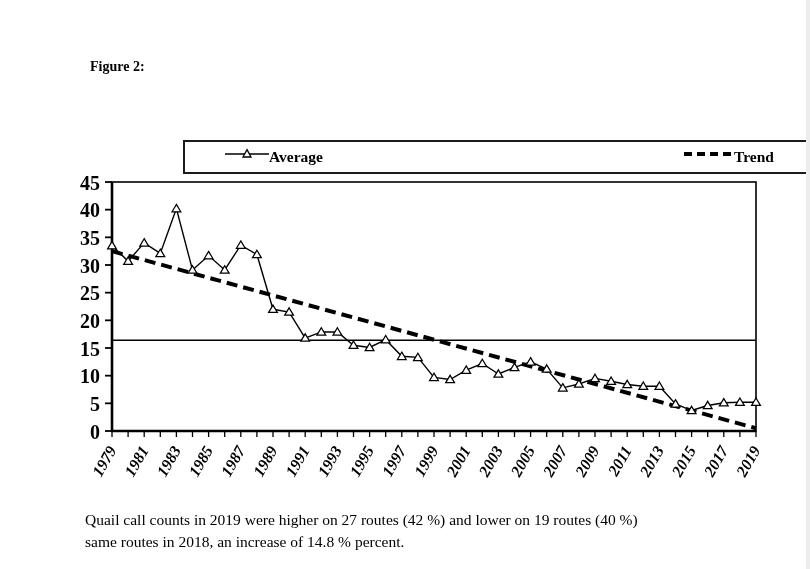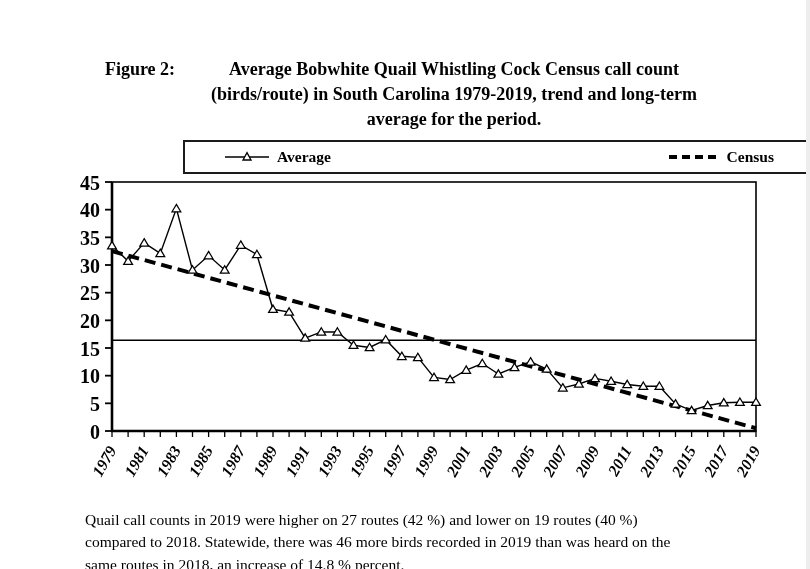--- a/index.html
+++ b/index.html
@@ -16,75 +16,74 @@
     background: #ffffff;
   }
   .page-edge {
     position: absolute; right: 0; top: 0;
     width: 4px; height: 100%;
     background: #ededed;
   }
   .figure-header {
     position: absolute; left: 90px; top: 57px;
     display: flex; align-items: flex-start;
-    font-weight: bold; font-size: 18px; line-height: 1.4; text-align: center;
+    font-weight: bold; font-size: 14px; line-height: 1.4;
   }
   .figure-label { flex: none; width: 100px; }
   .figure-title { width: 528px; }
   .legend-box {
     position: absolute; left: 183px; top: 140px;
     width: 549px; height: 30px;
     border: 2px solid #1b1b1b;
     display: flex; align-items: center;
     justify-content: space-between;
     padding: 0 42px 0 40px;
     background: #fff;
   }
   .legend-item {
-    display: flex; align-items: center; gap: 8px;
+    display: flex; align-items: flex-start; 
     font-weight: bold; font-size: 15.5px;
   }
   .legend-icon { display: inline-block; line-height: 0; }
   .chart-wrap {
     position: absolute; left: 52px; top: 172px;
     width: 720px; height: 330px;
   }
   .footer-text {
     position: absolute; left: 85px; top: 509px;
     width: 672px;
     font-size: 15.5px; line-height: 1.45;
   }
 </style>
 </head>
 <body>
 
 <div class="page">
 
   <div class="figure-header">
     <div class="figure-label">Figure 2:</div>
-    <div class="figure-title">Average Bobwhite Quail Whistling Cock Census call count (birds/route) in South Carolina 1979-2019, trend and long-term average for the period.</div>
   </div>
 
   <div class="legend-box">
     <div class="legend-item">
       <span class="legend-icon">
         <svg width="44" height="12" viewBox="0 0 44 12">
           <line x1="0" y1="6" x2="44" y2="6" stroke="#000" stroke-width="1.5"></line>
           <path d="M 22 1.6 L 26 9 L 18 9 Z" fill="#fff" stroke="#000" stroke-width="1.3"></path>
         </svg>
       </span>
       <span>Average</span>
     </div>
     <div class="legend-item">
       <span class="legend-icon">
         <svg width="50" height="12" viewBox="0 0 50 12">
           <line x1="0" y1="6" x2="50" y2="6" stroke="#000" stroke-width="4" stroke-dasharray="8 5"></line>
         </svg>
       </span>
-      <span>Census</span>
+      <span>Trend</span>
     </div>
   </div>
 
   <div class="chart-wrap">
     <svg id="chart" width="720" height="330" viewBox="0 0 720 330">
         <rect x="60" y="10" width="644" height="249" fill="none" stroke="#000000" stroke-width="1.6"></rect>
         <line x1="60" y1="10" x2="60" y2="259" stroke="#000000" stroke-width="2.6"></line>
         <line x1="59" y1="259" x2="704" y2="259" stroke="#000000" stroke-width="2.6"></line>
         <line x1="53" y1="259" x2="60" y2="259" stroke="#000000" stroke-width="1.8"></line>
         <text x="48" y="259.5" text-anchor="end" dominant-baseline="central" font-family="&quot;Liberation Serif&quot;, serif" font-size="20" font-weight="bold" fill="#000">0</text>
@@ -210,18 +209,17 @@
         <path d="M 639.6 234.32666666666668 L 644 241.72666666666666 L 635.2 241.72666666666666 Z" fill="#fff" stroke="#000000" stroke-width="1.25"></path>
         <path d="M 655.7 229.3466666666667 L 660.1 236.74666666666667 L 651.3000000000001 236.74666666666667 Z" fill="#fff" stroke="#000000" stroke-width="1.25"></path>
         <path d="M 671.8 226.58 L 676.1999999999999 233.98 L 667.4 233.98 Z" fill="#fff" stroke="#000000" stroke-width="1.25"></path>
         <path d="M 687.9 226.02666666666667 L 692.3 233.42666666666665 L 683.5 233.42666666666665 Z" fill="#fff" stroke="#000000" stroke-width="1.25"></path>
         <path d="M 704 226.02666666666667 L 708.4 233.42666666666665 L 699.6 233.42666666666665 Z" fill="#fff" stroke="#000000" stroke-width="1.25"></path>
       </svg>
   </div>
 
   <div class="footer-text">
     <div>Quail call counts in 2019 were higher on 27 routes (42 %) and lower on 19 routes (40 %)</div>
-    <div>compared to 2018.  Statewide, there was 46 more birds recorded in 2019 than was heard on the</div>
     <div>same routes in 2018, an increase of 14.8 % percent.</div>
   </div>
 
   <div class="page-edge"></div>
 </div>
 
 </body></html>

